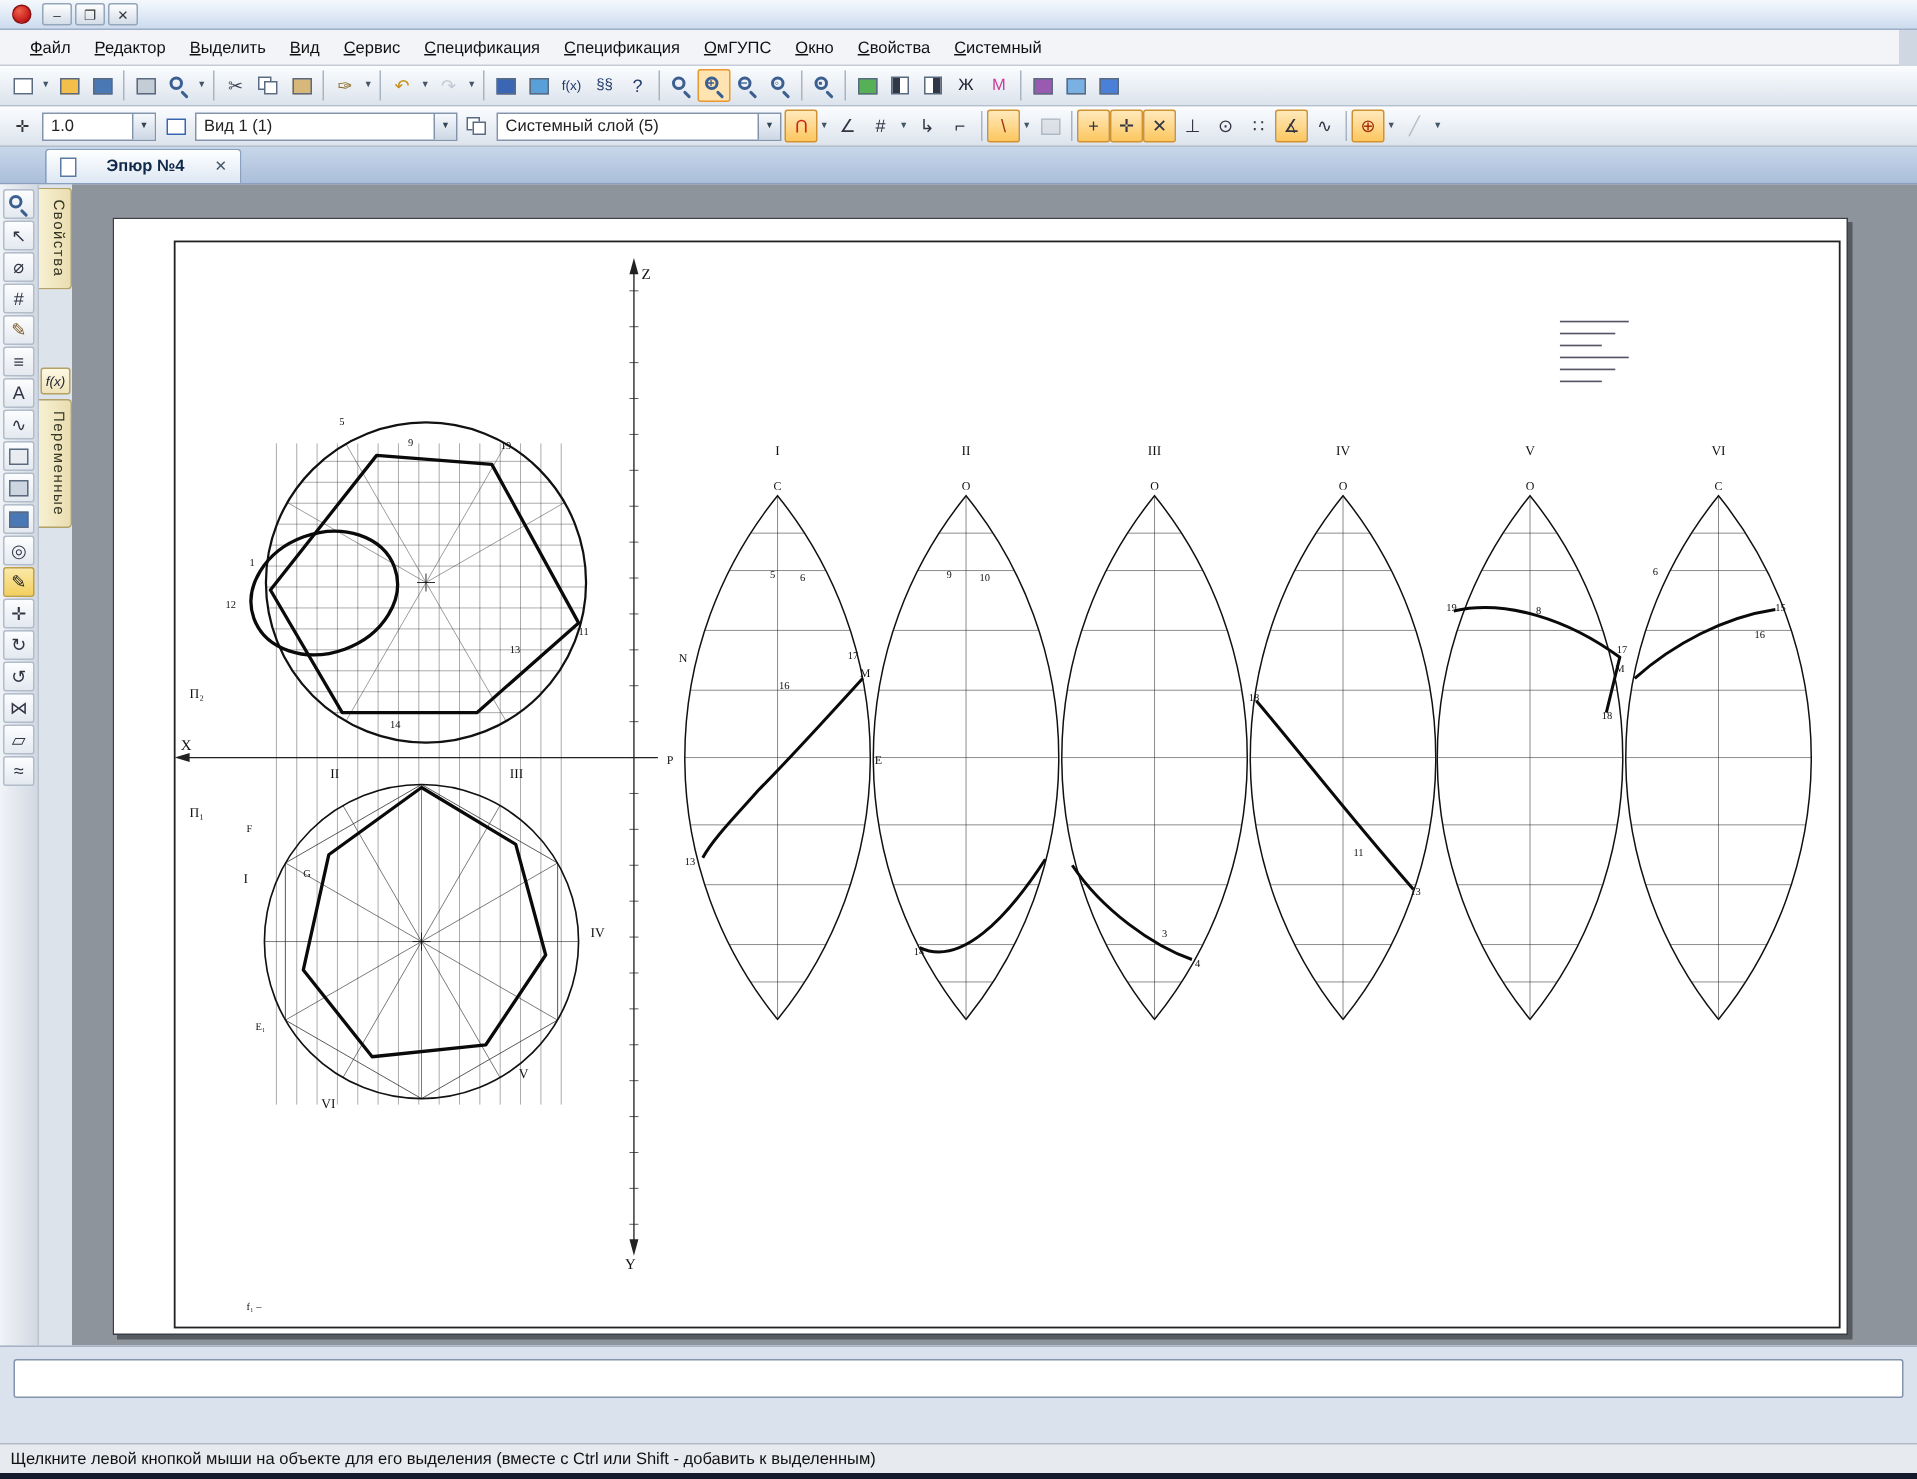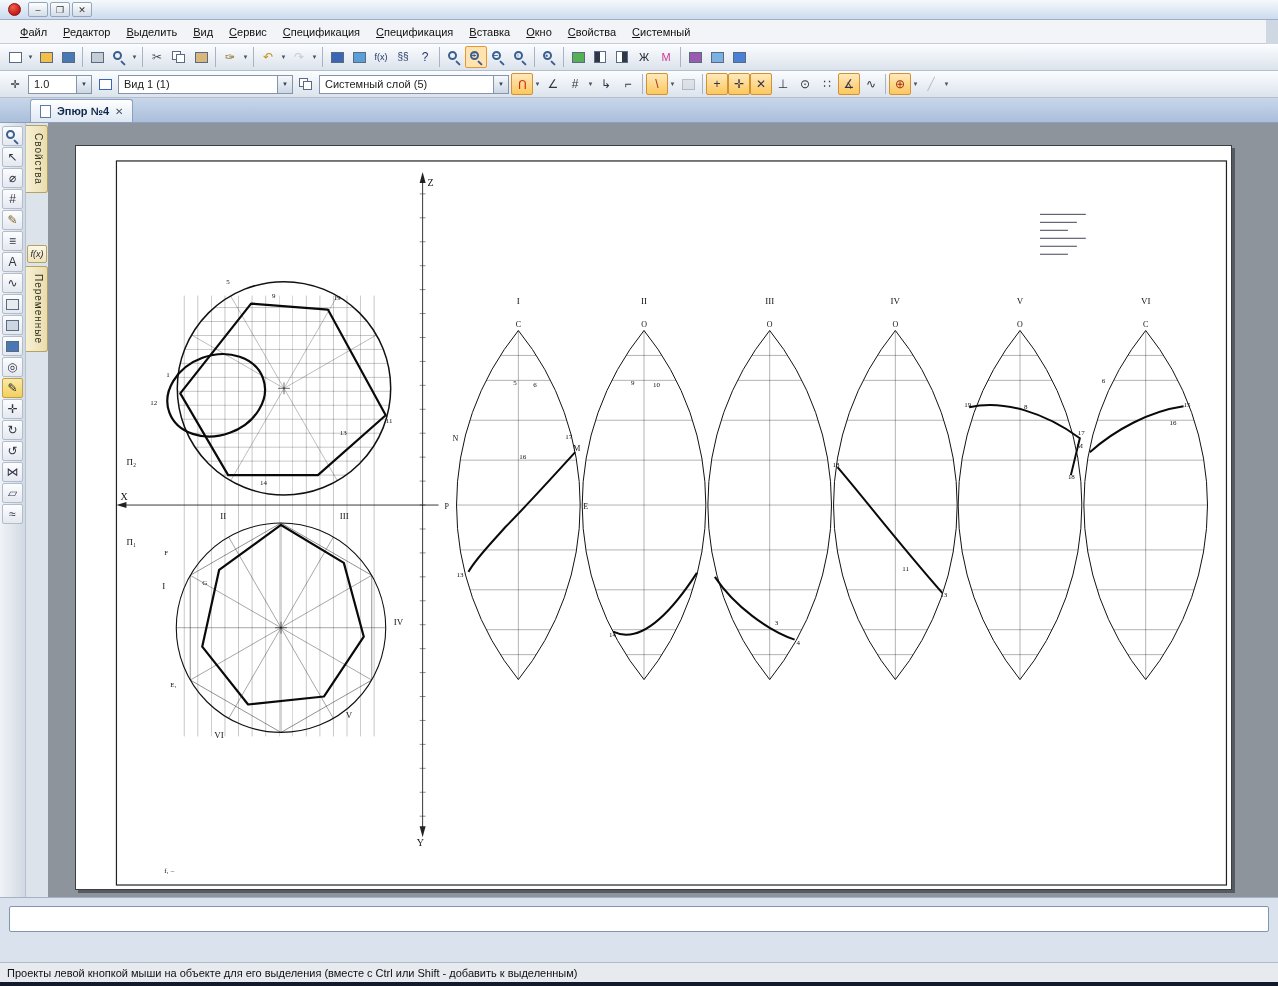--- a/index.html
+++ b/index.html
@@ -30,21 +30,21 @@
 .icon-half2{display:block;width:12px;height:12px;border:1px solid #5a6a80;background:linear-gradient(90deg,#fff 50%,#303848 50%)}
 .icon-copy{display:block;position:relative;width:14px;height:13px}
 .icon-copy b{position:absolute;width:9px;height:9px;border:1px solid #5a6a80;background:#fff}
 .icon-mag{display:block;position:relative;width:15px;height:15px}
 .icon-mag b{position:absolute;left:1px;top:1px;width:9px;height:9px;border:2px solid #3a5f90;border-radius:50%;display:flex;align-items:center;justify-content:center;font-size:8px;font-weight:bold;color:#3a5f90;font-style:normal}
 .icon-mag i{position:absolute;right:1px;bottom:1px;width:6px;height:2px;background:#3a5f90;transform:rotate(45deg);border-radius:1px}
 .combo{height:19px;background:#fff;border:1px solid #8394ac;display:flex;align-items:center;padding-left:5px;margin:0 2px;flex:none}
 .combo .arrow{margin-left:auto;width:15px;align-self:stretch;border-left:1px solid #8394ac;background:linear-gradient(#f6f9fc,#ccd7e4);display:flex;align-items:center;justify-content:center;font-size:6px;color:#345}
 
 .tabbar{position:absolute;top:98px;left:0;right:0;height:25px;background:linear-gradient(#c8d6ea,#aabfda);border-bottom:1px solid #8ba0bf;display:flex;align-items:flex-end;padding-left:30px}
-.tab{height:23px;display:flex;align-items:center;gap:6px;padding:0 9px;background:linear-gradient(#ffffff,#dde7f3);border:1px solid #8ba0bf;border-bottom:none;border-radius:3px 3px 0 0;font-weight:bold;color:#10284a}
+.tab{height:23px;display:flex;align-items:center;gap:20px;padding:0 9px;background:linear-gradient(#ffffff,#dde7f3);border:1px solid #8ba0bf;border-bottom:none;border-radius:3px 3px 0 0;font-weight:bold;color:#10284a}
 .tab .doc-ico{width:11px;height:13px;border:1px solid #5a7aa0;background:#fff}
 .tab .close{font-weight:normal;font-size:10px;color:#456}
 
 .workspace{position:absolute;top:123px;left:0;right:0;bottom:89px;display:flex}
 .leftcol{width:48px;flex:none;background:#dde3eb;display:flex}
 .tool-strip{width:26px;flex:none;background:linear-gradient(90deg,#f0f3f7,#d2d9e2);display:flex;flex-direction:column;align-items:center;padding-top:3px;gap:1px;border-right:1px solid #b8c2ce}
 .tool-strip .tool-btn{width:21px;height:20px;flex:none;border:1px solid #b2bcca;border-radius:2px;background:linear-gradient(#fcfdfe,#e4e9f0);display:flex;align-items:center;justify-content:center;font-size:11px;color:#334}
 .tool-strip .tool-btn.orange{background:linear-gradient(#fbe9a8,#f2cf5e);border-color:#c0a040}
 .vtab-strip{width:22px;display:flex;flex-direction:column;padding-top:2px}
 .vtab{writing-mode:vertical-rl;background:linear-gradient(90deg,#f7f0d2,#e9ddb0);border:1px solid #b3a263;border-left:none;padding:7px 3px;font-size:10px;color:#332;border-radius:0 3px 3px 0;letter-spacing:1px}
@@ -69,21 +69,21 @@
 </div>
 
 <div class="menubar" id="menubar">
     <div class="menu-item">Файл</div>
     <div class="menu-item">Редактор</div>
     <div class="menu-item">Выделить</div>
     <div class="menu-item">Вид</div>
     <div class="menu-item">Сервис</div>
     <div class="menu-item">Спецификация</div>
     <div class="menu-item">Спецификация</div>
-    <div class="menu-item">Вставка</div>
+    <div class="menu-item">ОмГУПС</div>
     <div class="menu-item">Окно</div>
     <div class="menu-item">Свойства</div>
     <div class="menu-item">Системный</div>
   </div>
 
 <div class="toolbar" id="toolbar1">
     <div class="tb-btn">
       <span class="icon-box" style="background: rgb(255, 255, 255);"></span>
     </div>
     <div class="dd">▼</div>
@@ -202,21 +202,21 @@
     <div class="tb-btn">
       <span class="icon-box" style="background: rgb(122, 176, 226);"></span>
     </div>
     <div class="tb-btn">
       <span class="icon-box" style="background: rgb(74, 128, 216);"></span>
     </div>
   </div>
 
 <div class="toolbar" id="toolbar2">
   <div class="tb-btn">✛</div>
-  <div class="combo" style="width:64px">
+  <div class="combo" style="width:76px">
     <span>1.0</span>
     <span class="arrow">▼</span>
   </div>
   <div class="tb-btn">
       <span class="icon-box" style="background:#fff;border-color:#3a66b0"></span>
     </div>
   <div class="combo" style="width:175px">
     <span>Вид 1 (1)</span>
     <span class="arrow">▼</span>
   </div>
@@ -609,16 +609,16 @@
         </svg>
     </div>
   </div>
 </div>
 
 <div class="propbar">
   <div class="propbar-inset"></div>
 </div>
 
 <div class="statusbar">
-  <span>Проекты левой кнопкой мыши на объекте для его выделения (вместе с Ctrl или Shift - добавить к выделенным)</span>
+  <span>Щелкните левой кнопкой мыши на объекте для его выделения (вместе с Ctrl или Shift - добавить к выделенным)</span>
 </div>
 
 <div class="darkstrip"></div>
 
 </body></html>

